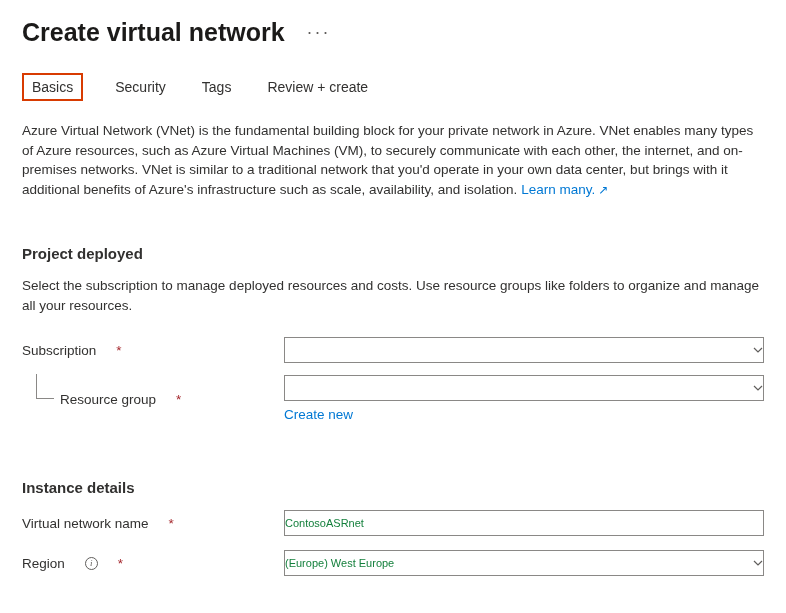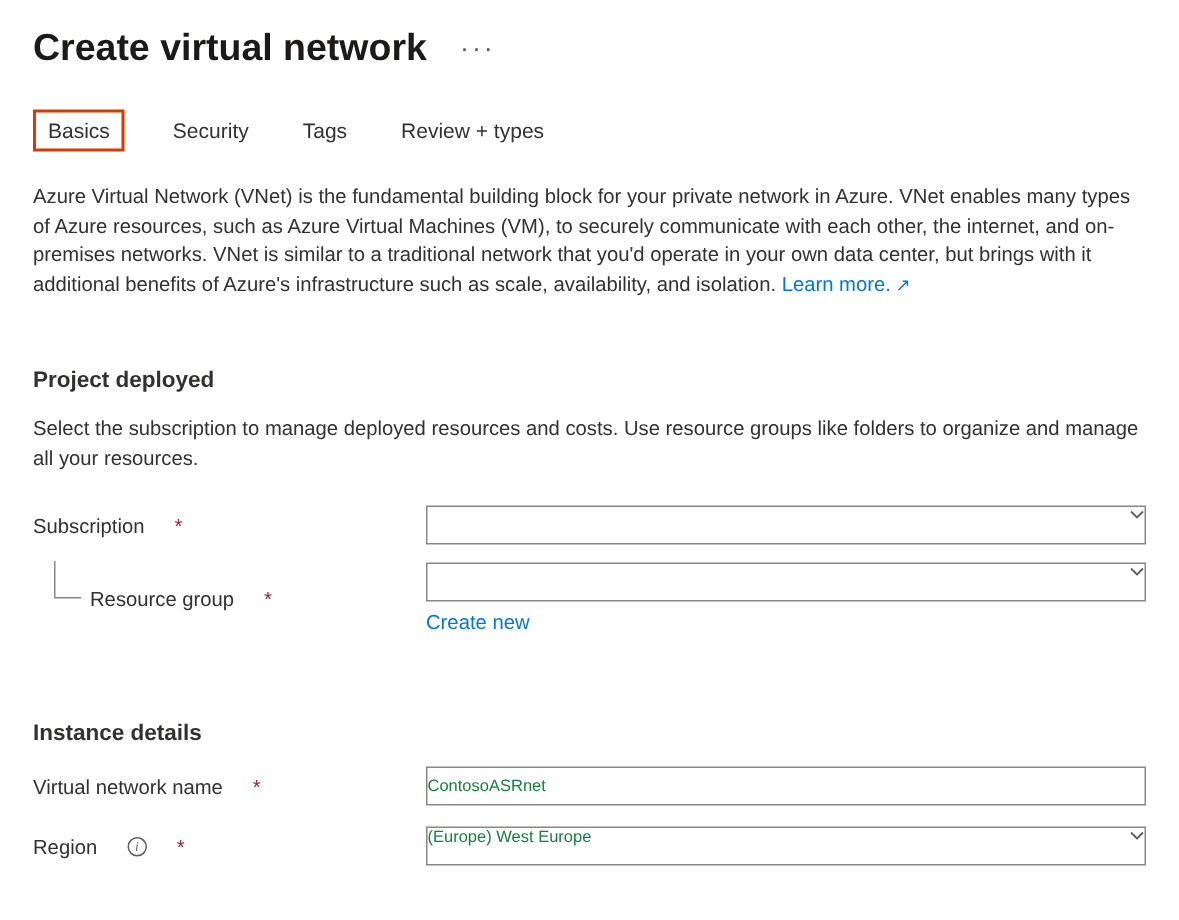--- a/index.html
+++ b/index.html
@@ -121,20 +121,21 @@
       border: 1px solid #8a8886;
       background: #ffffff;
       font-size: 11px;
       padding: 0 0;
       font-family: inherit;
       color: #15803d;
       position: relative;
     }
     .select {
       display: flex;
+      align-items: center;
       justify-content: space-between;
       cursor: pointer;
     }
     .chevron-down {
       width: 10px;
       height: 10px;
     }
     .chevron-down svg { display: block; }
     .create-new-link {
       color: #0078d4;
@@ -165,26 +166,26 @@
 
 <div class="page-header">
   <h1 class="page-title">Create virtual network</h1>
   <span class="ellipsis">···</span>
 </div>
 
 <div class="tabs">
   <div class="tab active">Basics</div>
   <div class="tab">Security</div>
   <div class="tab">Tags</div>
-  <div class="tab">Review + types</div>
+  <div class="tab">Review + create</div>
 </div>
 
 <p class="description">
   <span>Azure Virtual Network (VNet) is the fundamental building block for your private network in Azure. VNet enables many types of Azure resources, such as Azure Virtual Machines (VM), to securely communicate with each other, the internet, and on-premises networks. VNet is similar to a traditional network that you'd operate in your own data center, but brings with it additional benefits of Azure's infrastructure such as scale, availability, and isolation.</span>
-  <a class="inline-link"><span>Learn more.</span><span class="external-icon">↗</span></a>
+  <a class="inline-link"><span>Learn many.</span><span class="external-icon">↗</span></a>
 </p>
 
 <h2 class="section-title">Project deployed</h2>
 <p class="section-desc">Select the subscription to manage deployed resources and costs. Use resource groups like folders to organize and manage all your resources.</p>
 
 <div class="form-row">
   <div class="form-label">
     <span>Subscription</span>
     <span class="required">*</span>
   </div>

